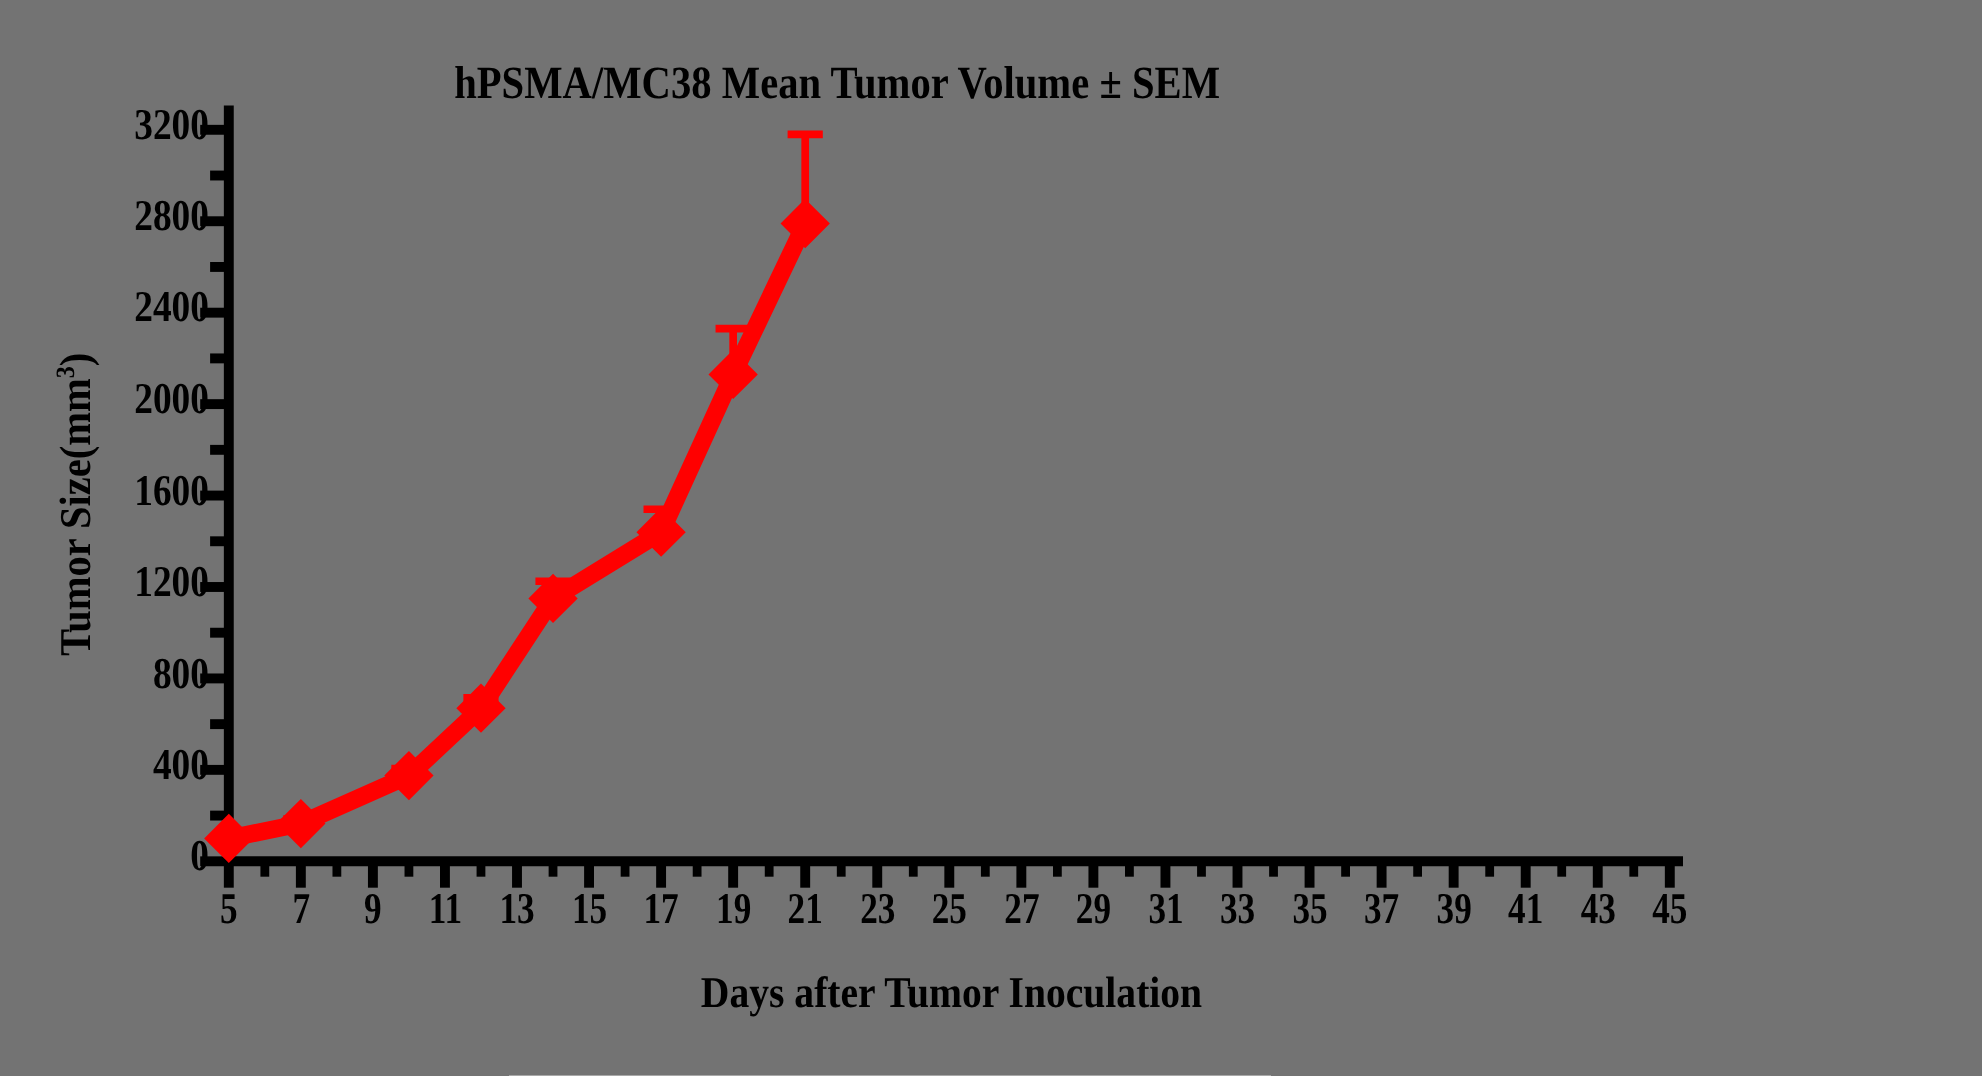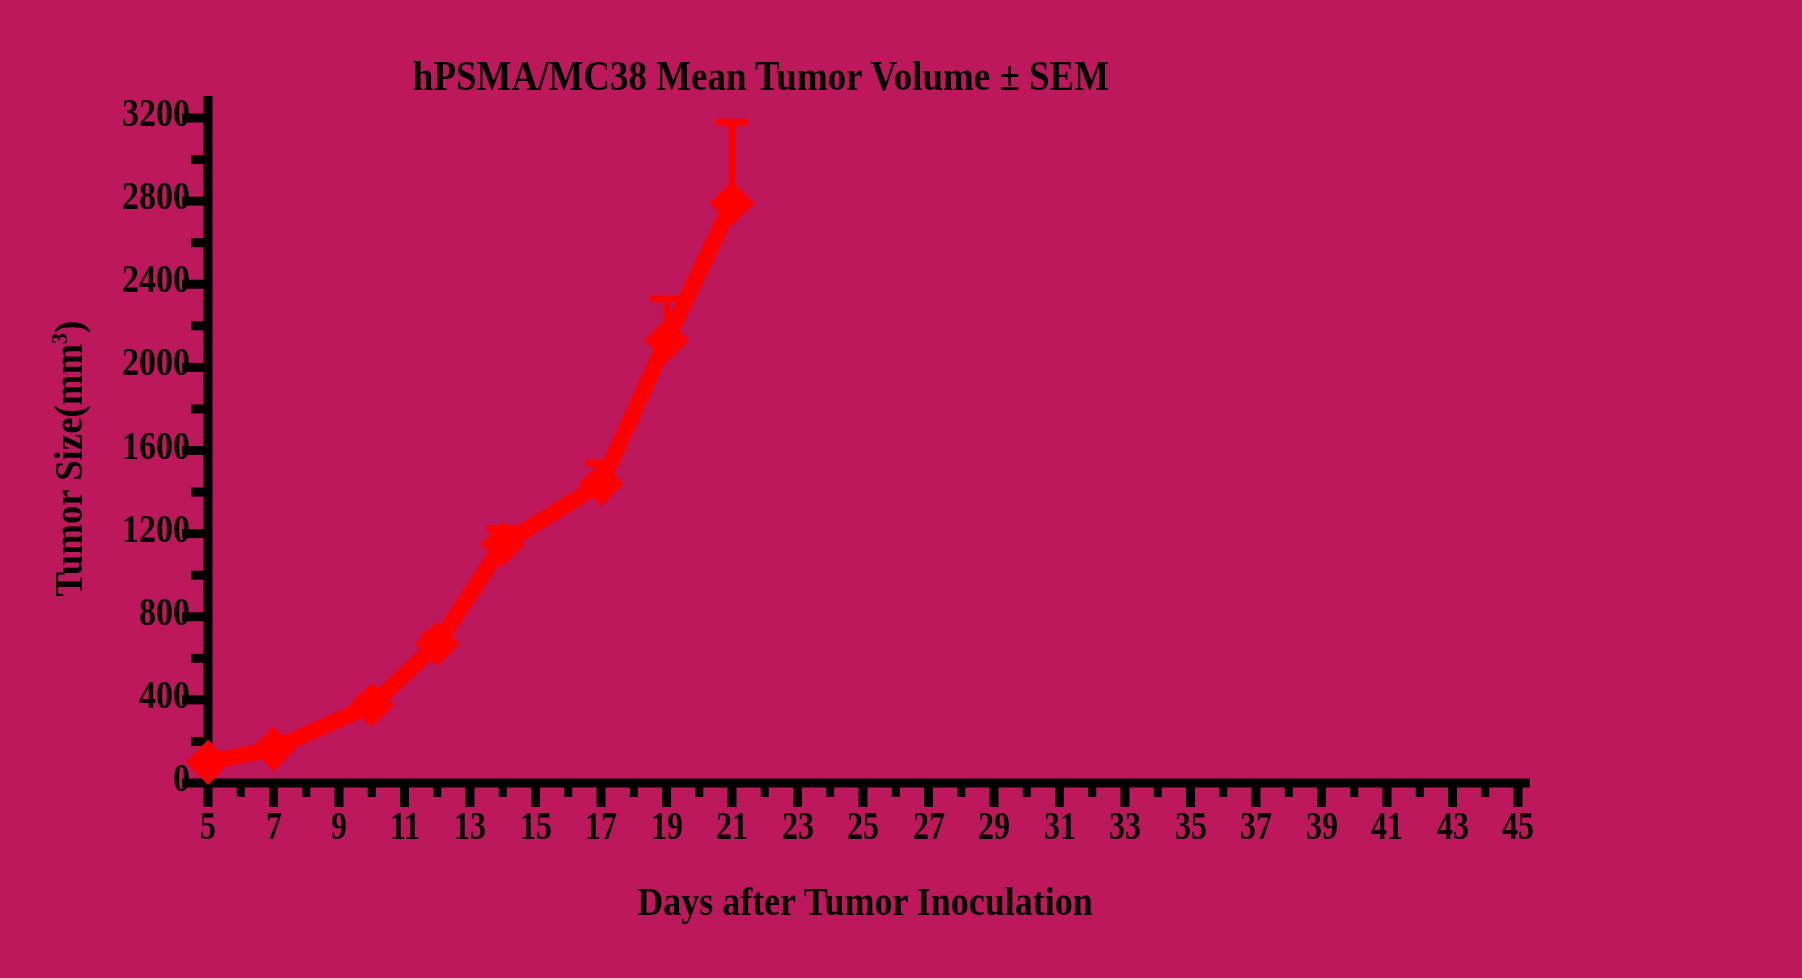--- a/index.html
+++ b/index.html
@@ -1,17 +1,17 @@
 <!DOCTYPE html>
 <html><head>
 <meta charset="utf-8">
 <style>
   html,body{margin:0;padding:0;background:#ffffff;}
   body{width:1802px;height:978px;overflow:hidden;font-family:"Liberation Serif",serif;}
-  #root{position:relative;width:1802px;height:978px;background:#be185d;}
+  #root{position:relative;width:1802px;height:978px;background:#737373;}
 
   .chart-title{
     position:absolute;left:0;top:52px;width:1802px;
     text-align:center;
     font-family:"Liberation Serif",serif;
     font-weight:bold;font-size:42px;color:#000;
     letter-spacing:0px;
     transform:scaleX(0.88);transform-origin:center top;
     white-space:nowrap;
   }

